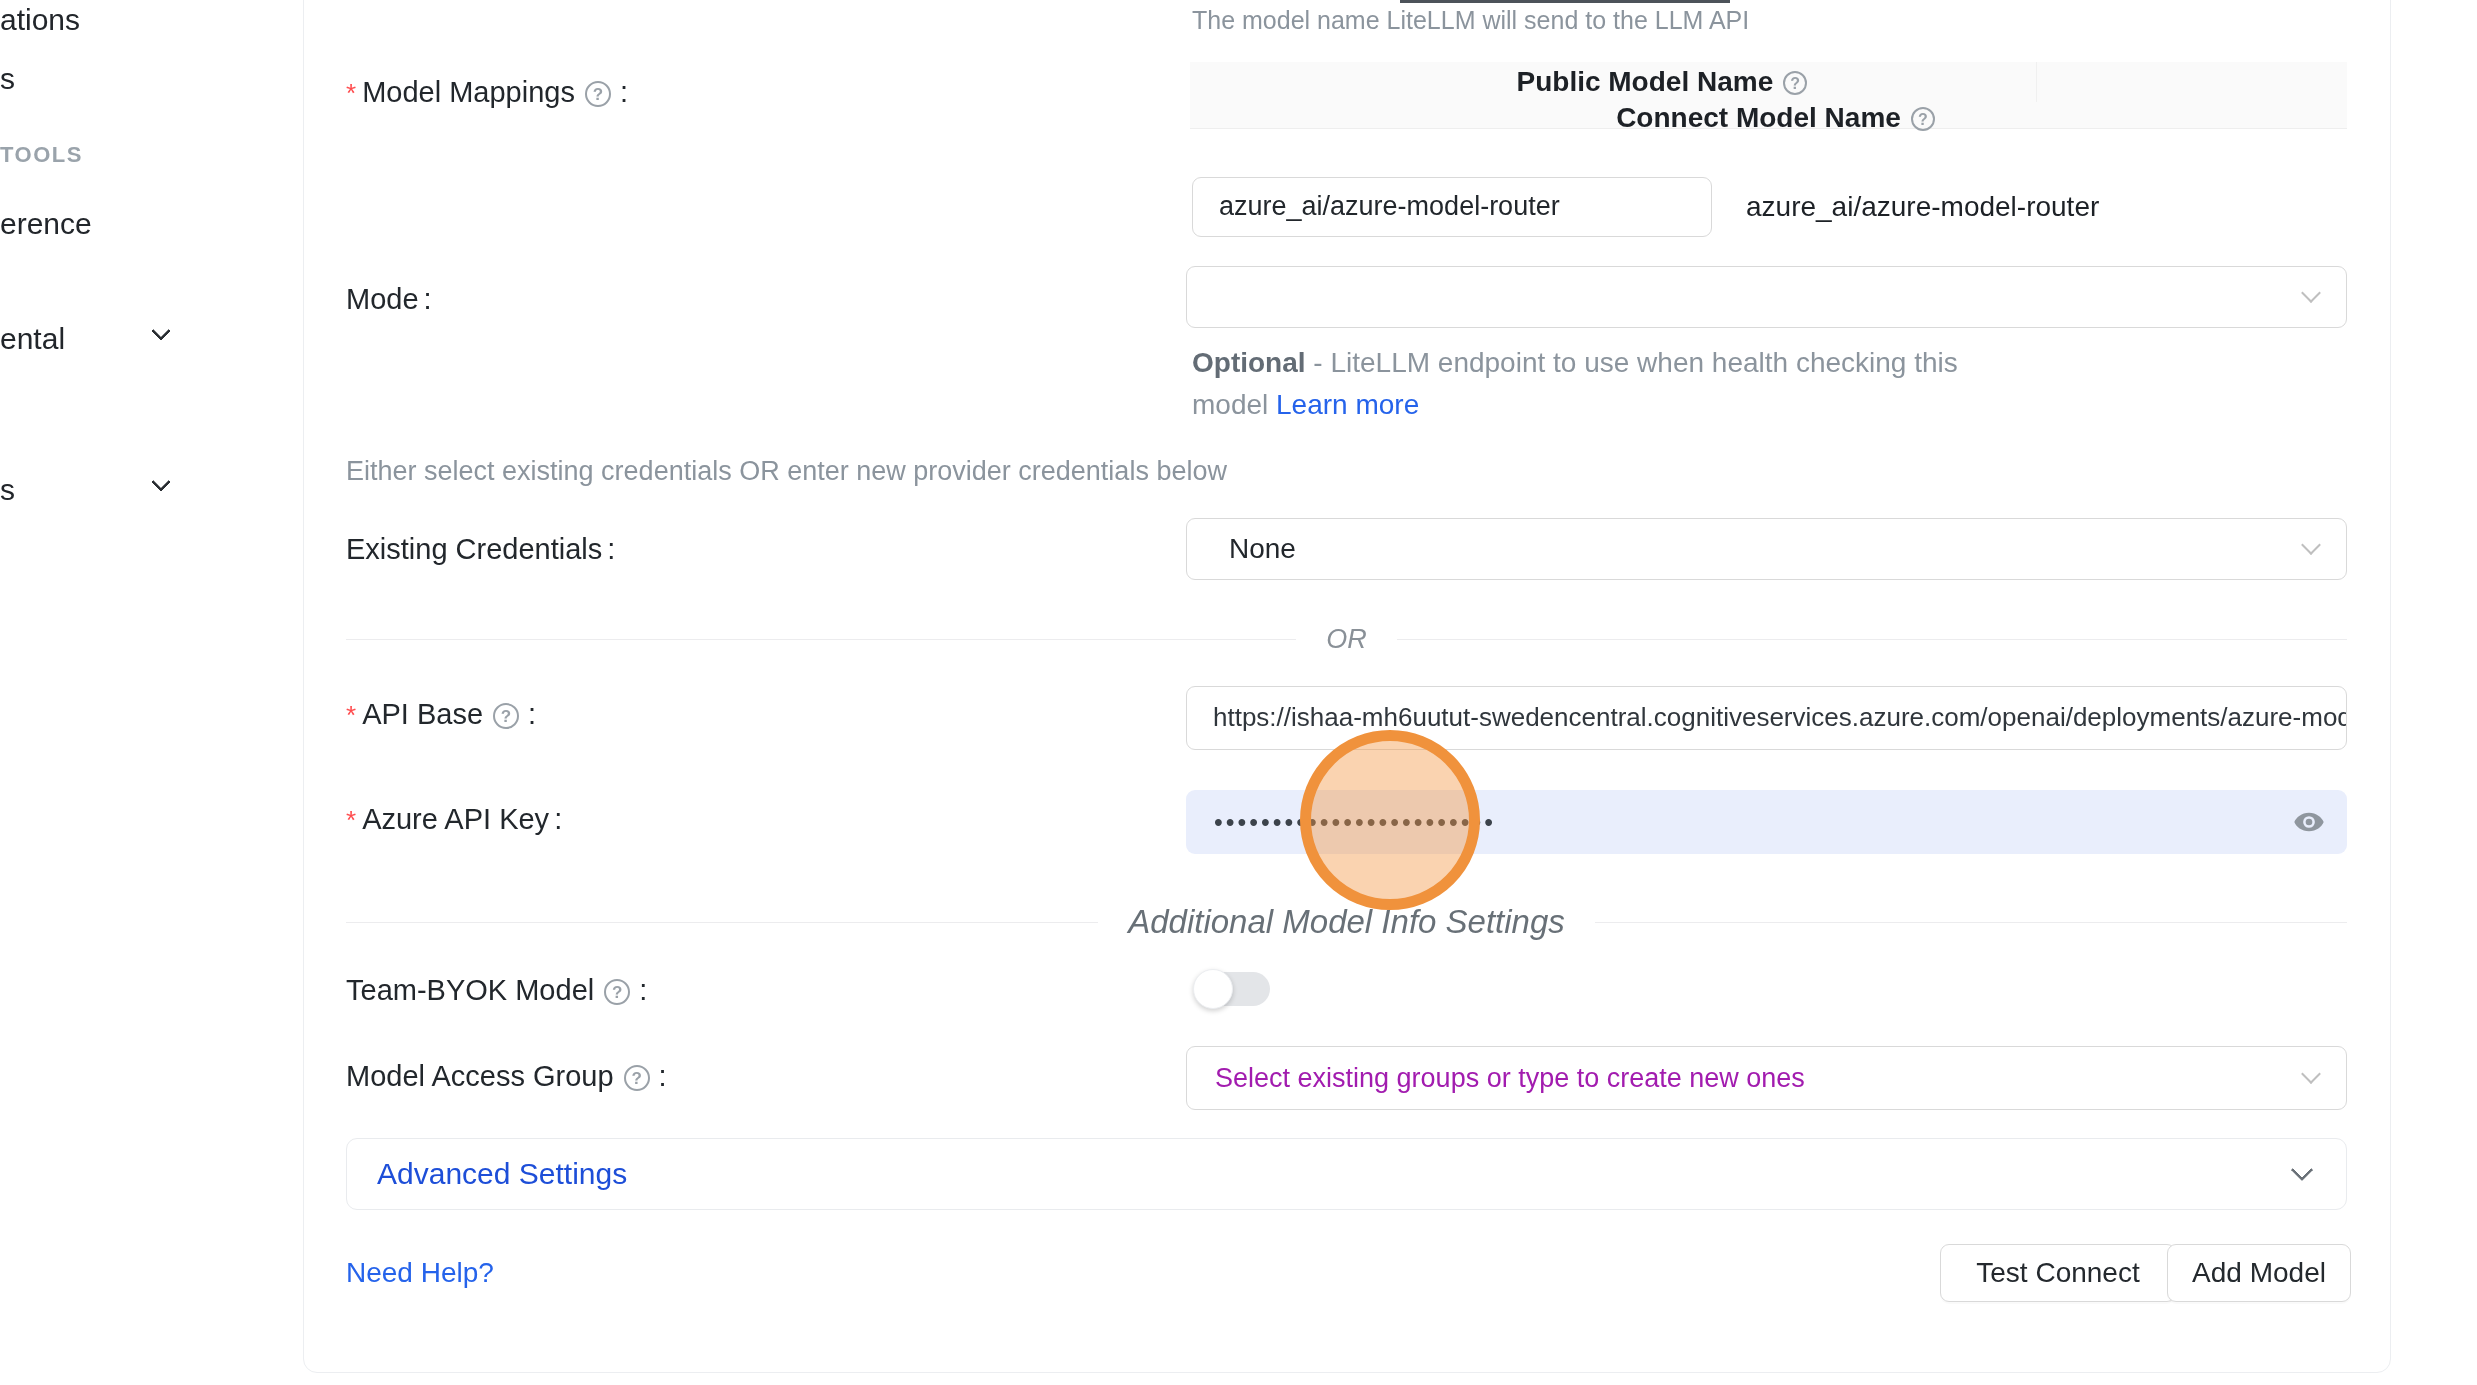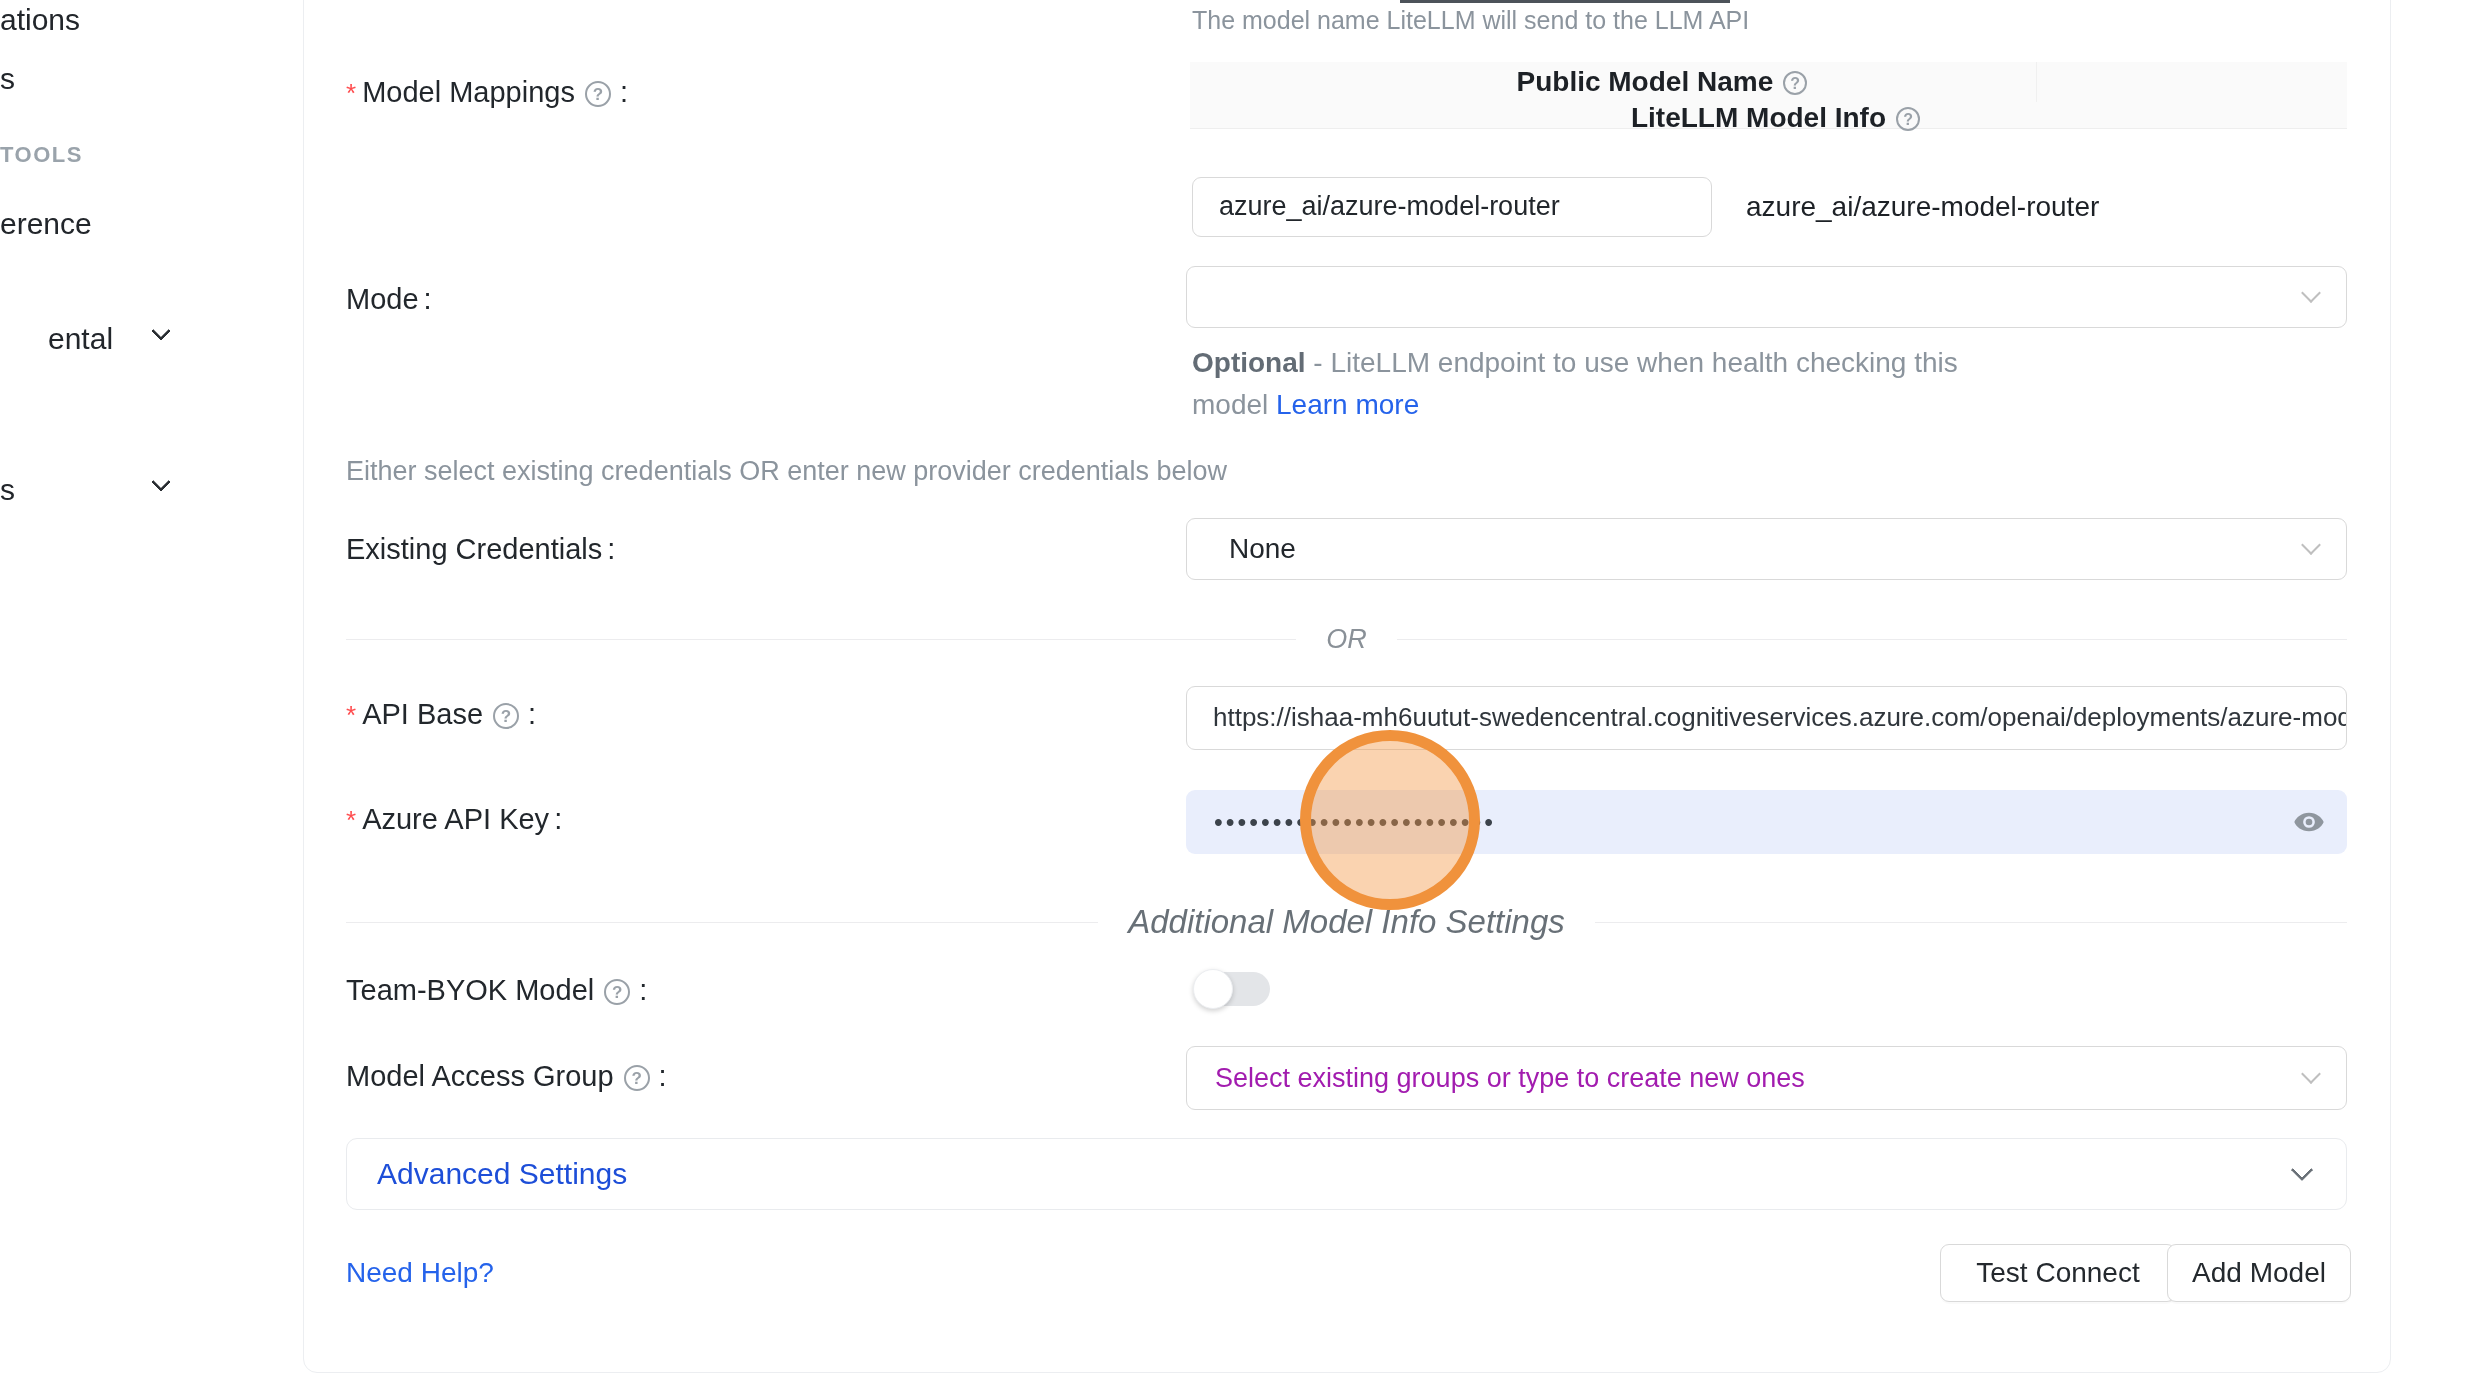--- a/index.html
+++ b/index.html
@@ -76,42 +76,42 @@
   .top-frag { position:absolute; left:1400px; top:0; width:330px; height:3px; background:#4d535a; }
 </style>
 </head>
 <body>
 
 <div>
   <div class="side-item" style="top:3px;">ations</div>
   <div class="side-item" style="top:62px;">s</div>
   <div class="side-section" style="top:142px;">TOOLS</div>
   <div class="side-item" style="top:207px;">erence</div>
-  <div class="side-item" style="top:322px;margin-left:48px;">ental</div>
+  <div class="side-item" style="top:322px;">ental</div>
   <span class="side-chevron" style="left:154px; top:324px;"></span>
   <div class="side-item" style="top:473px;">s</div>
   <span class="side-chevron" style="left:154px; top:475px;"></span>
 </div>
 
 <div class="card"></div>
 <div class="top-frag"></div>
 
 <div class="abs hint" style="left:1192px; top:6px;">The model name LiteLLM will send to the LLM API</div>
 
 <div class="label" style="left:346px; top:76px;">
   <span class="req">*</span><span>Model Mappings</span><span class="qicon">?</span><span class="colon">:</span>
 </div>
 
 <div class="mm-table">
   <div class="mm-head">
     <div class="mm-th c1">
       <span>Public Model Name</span><span class="qicon sm">?</span>
     </div>
     <div class="mm-th c2">
-      <span>LiteLLM Model Info</span><span class="qicon sm">?</span>
+      <span>Connect Model Name</span><span class="qicon sm">?</span>
     </div>
   </div>
   <div class="mm-body">
     <div class="mm-input">azure_ai/azure-model-router</div>
     <div class="mm-val">azure_ai/azure-model-router</div>
   </div>
 </div>
 
 <div class="label" style="left:346px; top:283px;">
   <span>Mode</span><span class="colon">:</span>

